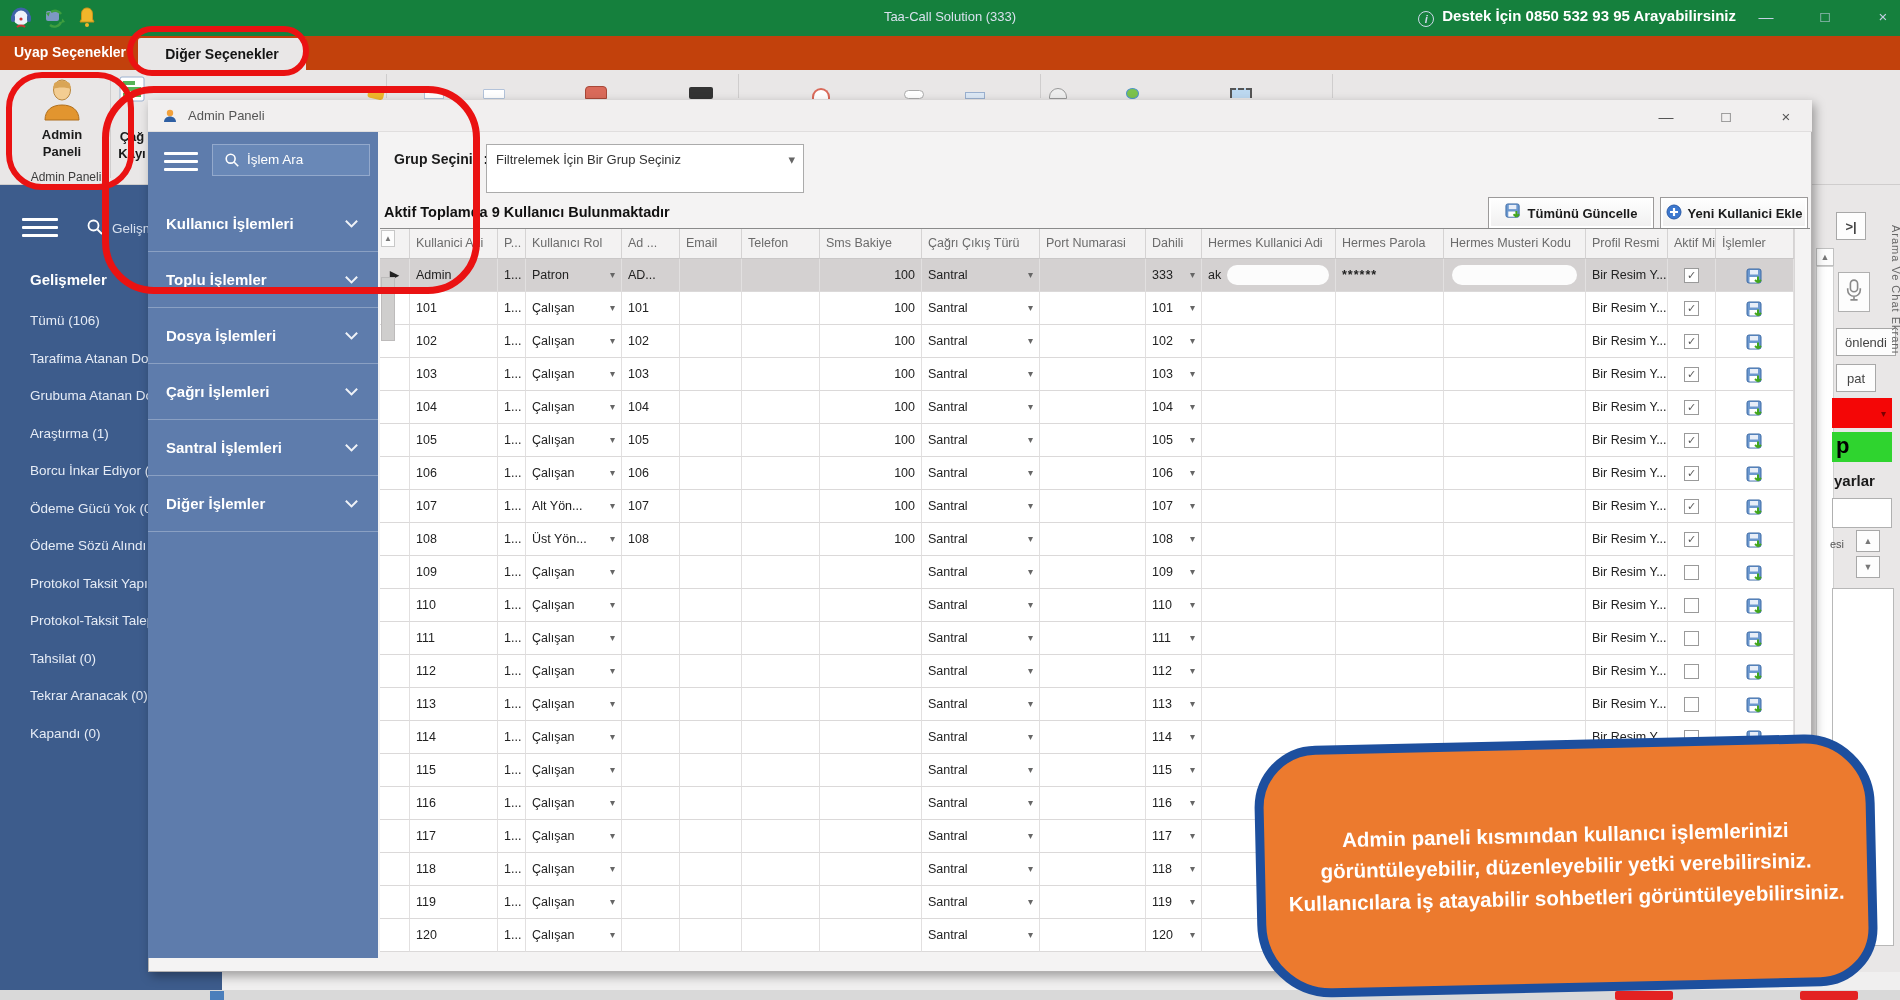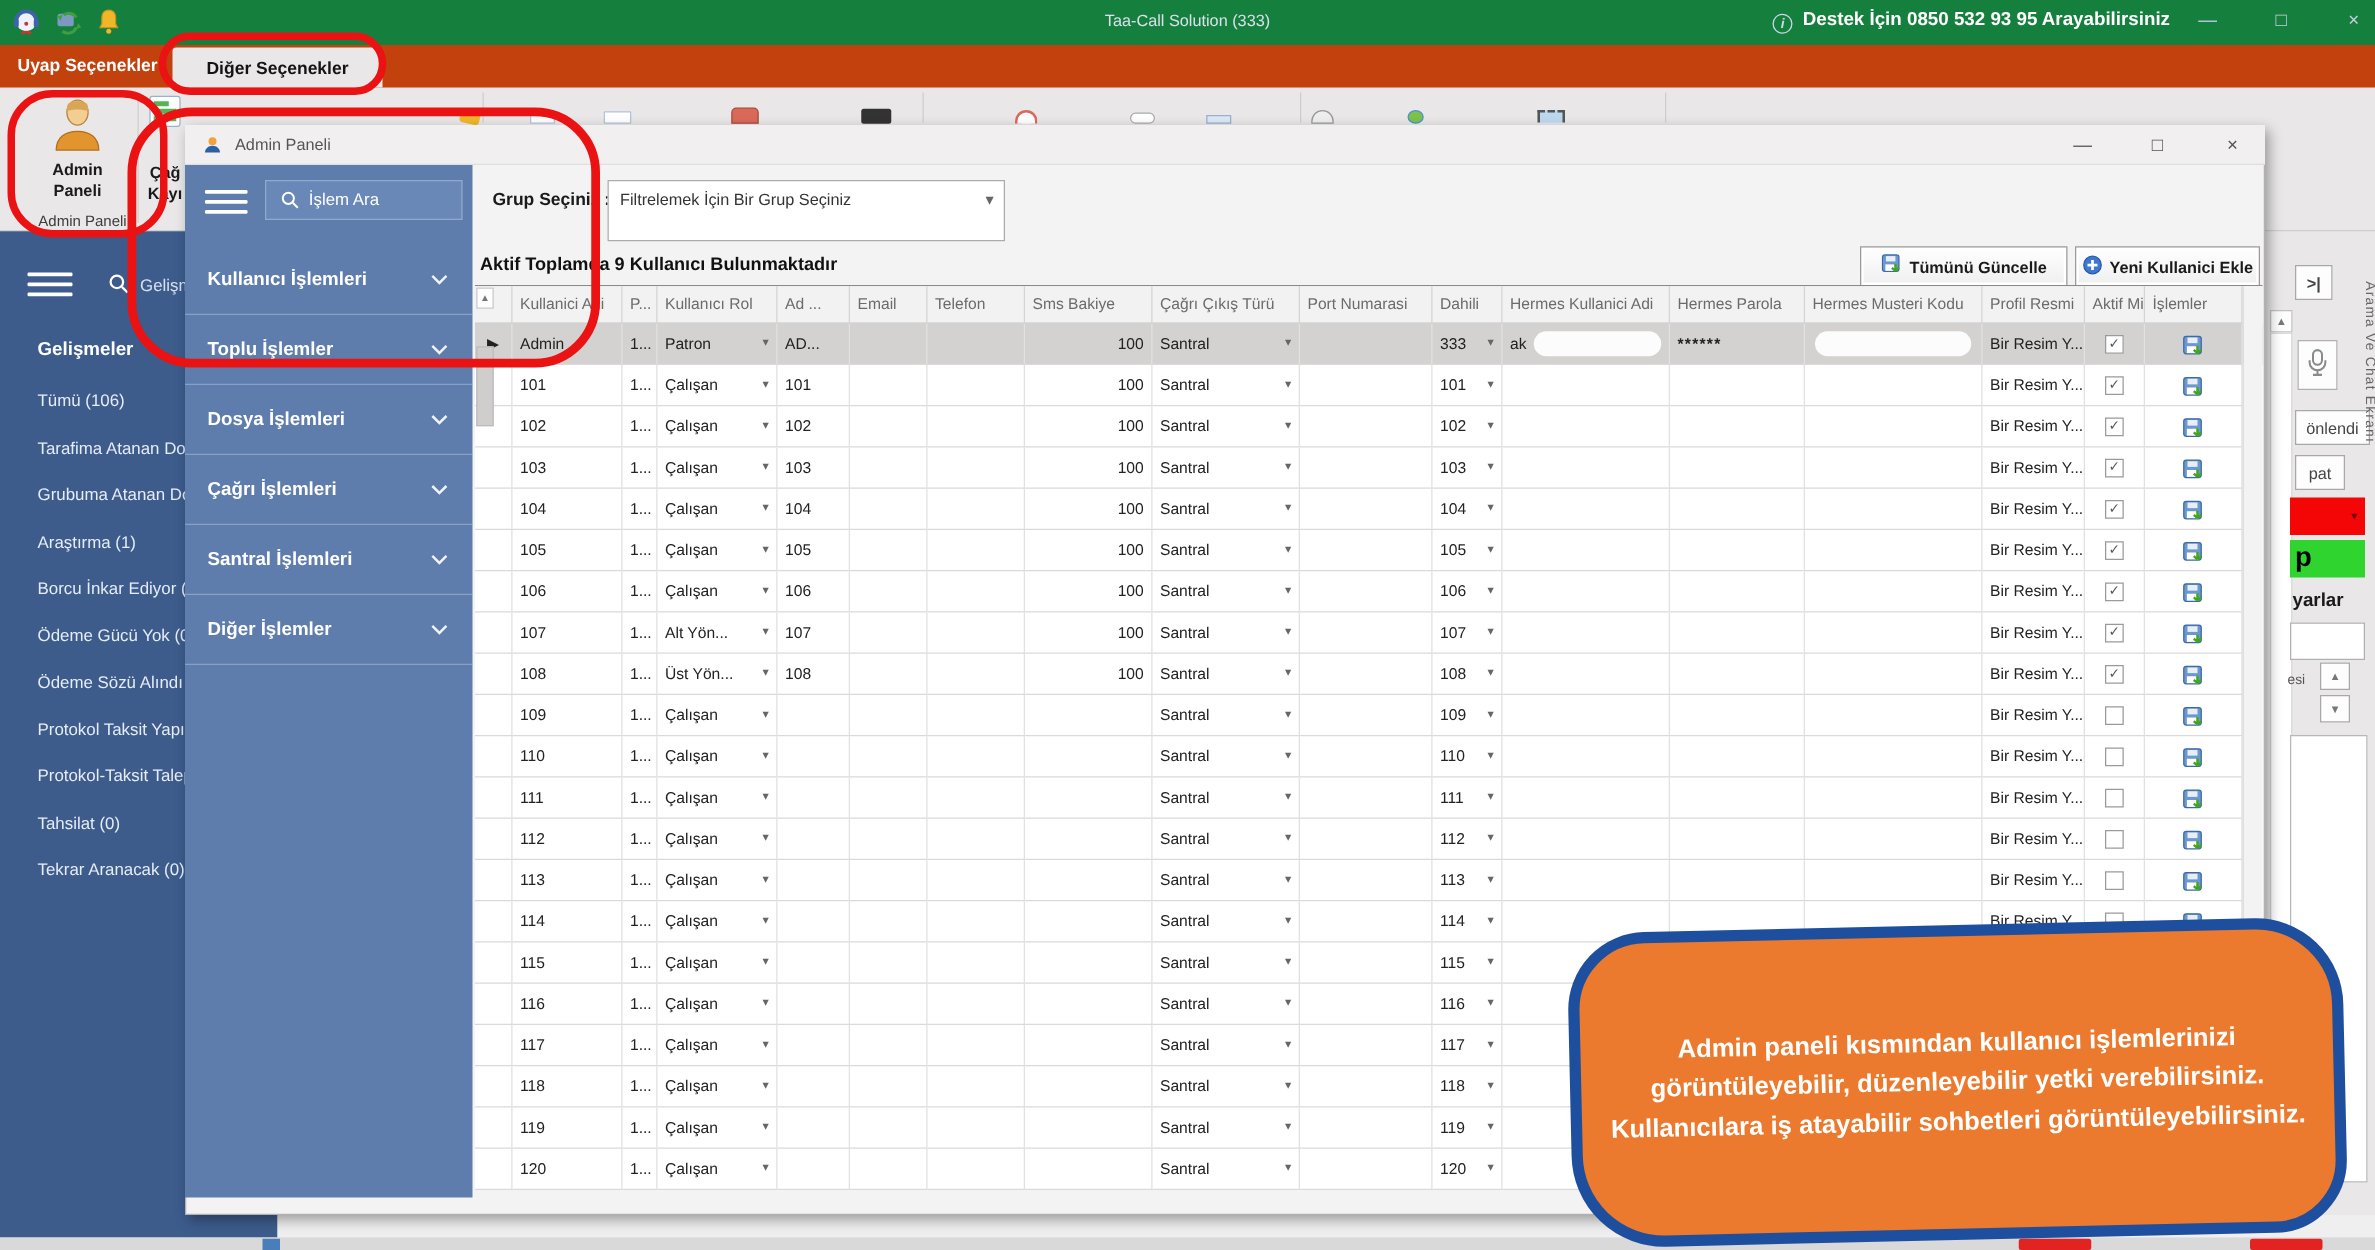--- a/index.html
+++ b/index.html
@@ -188,20 +188,21 @@
         <div class="side-item">Tarafima Atanan Dosya</div>
         <div class="side-item">Grubuma Atanan Dosya</div>
         <div class="side-item">Araştırma (1)</div>
         <div class="side-item">Borcu İnkar Ediyor (0)</div>
         <div class="side-item">Ödeme Gücü Yok (0)</div>
         <div class="side-item">Ödeme Sözü Alındı (2)</div>
         <div class="side-item">Protokol Taksit Yapıldı (</div>
         <div class="side-item">Protokol-Taksit Talep E</div>
         <div class="side-item">Tahsilat (0)</div>
         <div class="side-item">Tekrar Aranacak (0)</div>
+        <div class="side-item">Kapandı (0)</div>
       </div>
   </div>
 
   <div class="abs rp rp-btn" style="left:1836px;top:212px;width:30px;height:28px;font-weight:bold;">&gt;|</div>
   <div class="abs rp" style="left:1816px;top:248px;width:18px;height:18px;background:#fdfdfd;border:1px solid #c0c0c0;color:#777;font-size:9px;text-align:center;line-height:17px;">▲</div>
   <div class="abs rp" style="left:1816px;top:266px;width:18px;height:672px;background:#fff;border:1px solid #d0d0d0;"></div>
   <div class="abs rp" style="left:1838px;top:272px;width:32px;height:40px;background:#fdfdfd;border:1px solid #b0b0b0;display:flex;align-items:center;justify-content:center;">
       <span><svg width="18" height="26" viewBox="0 0 20 26">
           <rect x="6" y="2" width="8" height="13" rx="4" fill="none" stroke="#8a8a8a" stroke-width="1.8"></rect>
           <path d="M3 11v2a7 7 0 0 0 14 0v-2M10 20v4M6 24h8" stroke="#8a8a8a" stroke-width="1.8" fill="none"></path>

